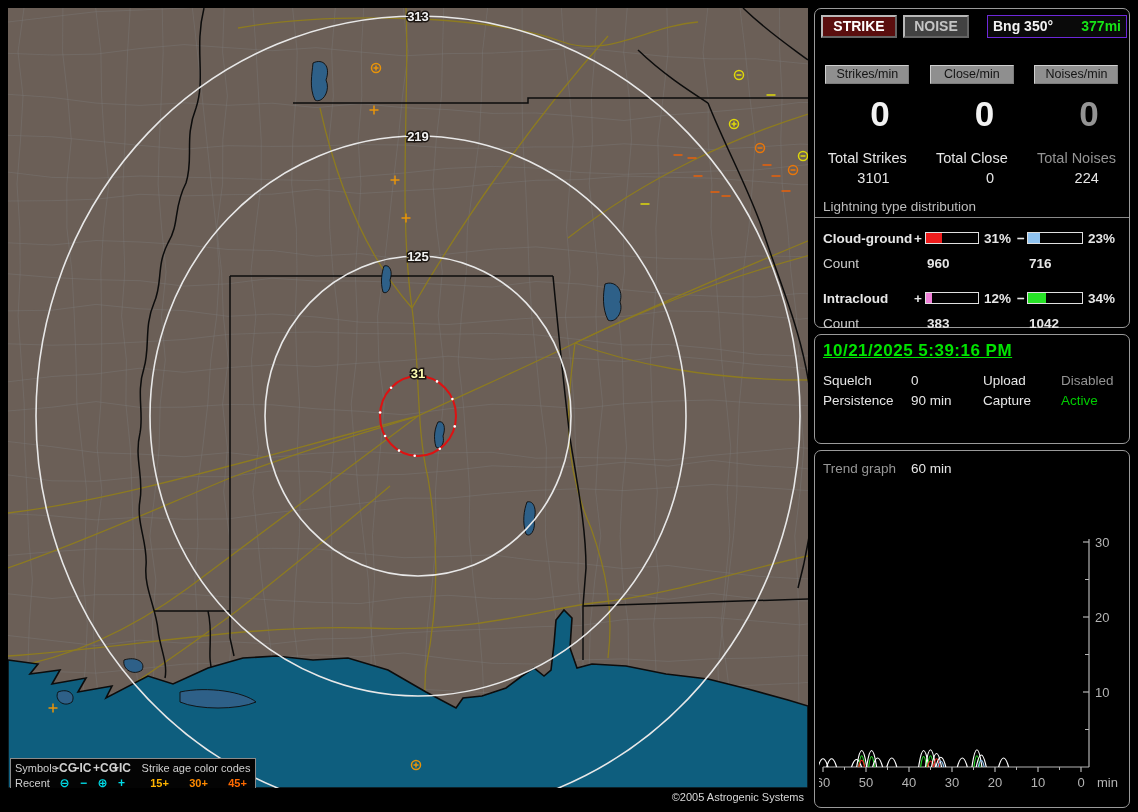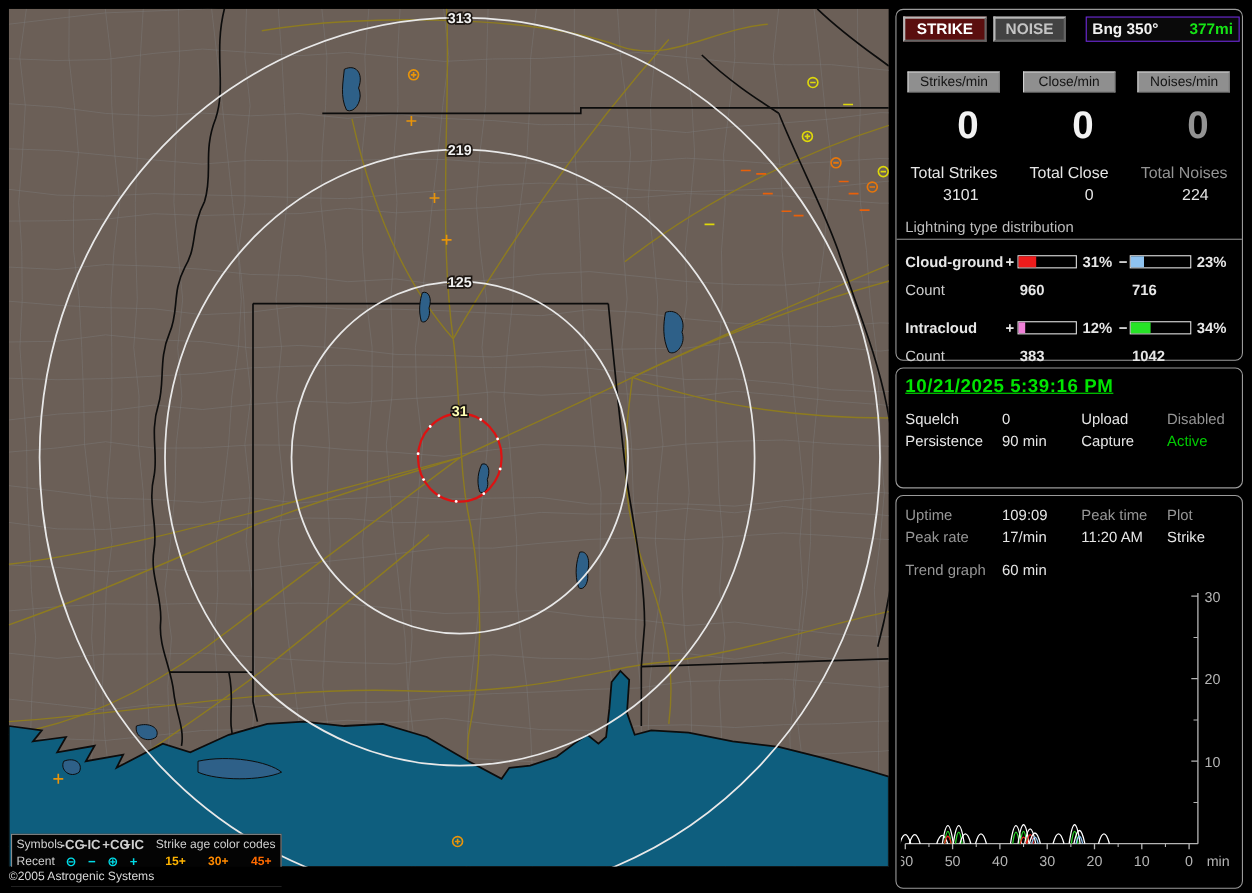--- a/index.html
+++ b/index.html
@@ -4,21 +4,21 @@
 <style>
   * { margin:0; padding:0; box-sizing:border-box; }
   html,body { background:#000; width:1138px; height:812px; overflow:hidden;
               font-family:"Liberation Sans","DejaVu Sans",sans-serif; }
   #stage { position:relative; width:1138px; height:812px; background:#000; }
 
   
   #map-window { position:absolute; left:8px; top:8px; width:800px; height:798px; background:#000; }
   #map-svg { position:absolute; left:0; top:0; }
   #copyright-bar { position:absolute; left:0; top:780px; width:800px; height:18px; background:#000;
-                   color:#d8d8d8; font-size:11px; padding:3px 4px 0 0; }
+                   color:#d8d8d8; font-size:11px; text-align:right; padding:3px 4px 0 0; }
 
   
   #map-legend { position:absolute; left:2px; top:750px; width:246px; height:48px;
                 background:#040404; border:1px solid #8a8a8a; font-size:11px; color:#cfcfcf;
                 padding:1px 0 0 4px; }
   .lg-row { display:flex; align-items:center; height:15px; white-space:nowrap; }
   .lg-label { width:40px; }
   .lg-sym { width:19px; text-align:center; font-weight:bold; font-size:12px; }
   .lg-age { width:39px; text-align:center; padding-left:6px; font-weight:bold; }
   .lg-agehead { flex:1; text-align:center; }
@@ -421,34 +421,20 @@
       <div class="grid-row">
         <span class="c1">Persistence</span>
         <span class="c2">90 min</span>
         <span class="c3">Capture</span>
         <span class="c4 green">Active</span>
       </div>
     </div>
   </div>
 
   <div class="panel-box" id="box-stats">
-    <div id="stats-rows">
-      <div class="grid-row">
-        <span class="c1 lab">Uptime</span>
-        <span class="c2">109:09</span>
-        <span class="c3 lab">Peak time</span>
-        <span class="c4 lab">Plot</span>
-      </div>
-      <div class="grid-row">
-        <span class="c1 lab">Peak rate</span>
-        <span class="c2">17/min</span>
-        <span class="c3">11:20 AM</span>
-        <span class="c4">Strike</span>
-      </div>
-    </div>
     <div id="trend-row">
       <span class="c1 lab">Trend graph</span>
       <span class="c2">60 min</span>
     </div>
     <svg id="trend-svg" width="308" height="268" viewBox="0 0 308 268">
         <line x1="4" y1="232" x2="270" y2="232" stroke="#b4b4b4" stroke-width="1.2"></line>
         <line x1="270" y1="4" x2="270" y2="232" stroke="#b4b4b4" stroke-width="1.2"></line>
         <line x1="4" y1="232" x2="4" y2="237" stroke="#b4b4b4" stroke-width="1.2"></line>
         <text x="4" y="252" fill="#b4b4b4" font-size="13" text-anchor="middle" font-family="Liberation Sans, DejaVu Sans, sans-serif">60</text>
         <line x1="47" y1="232" x2="47" y2="237" stroke="#b4b4b4" stroke-width="1.2"></line>

